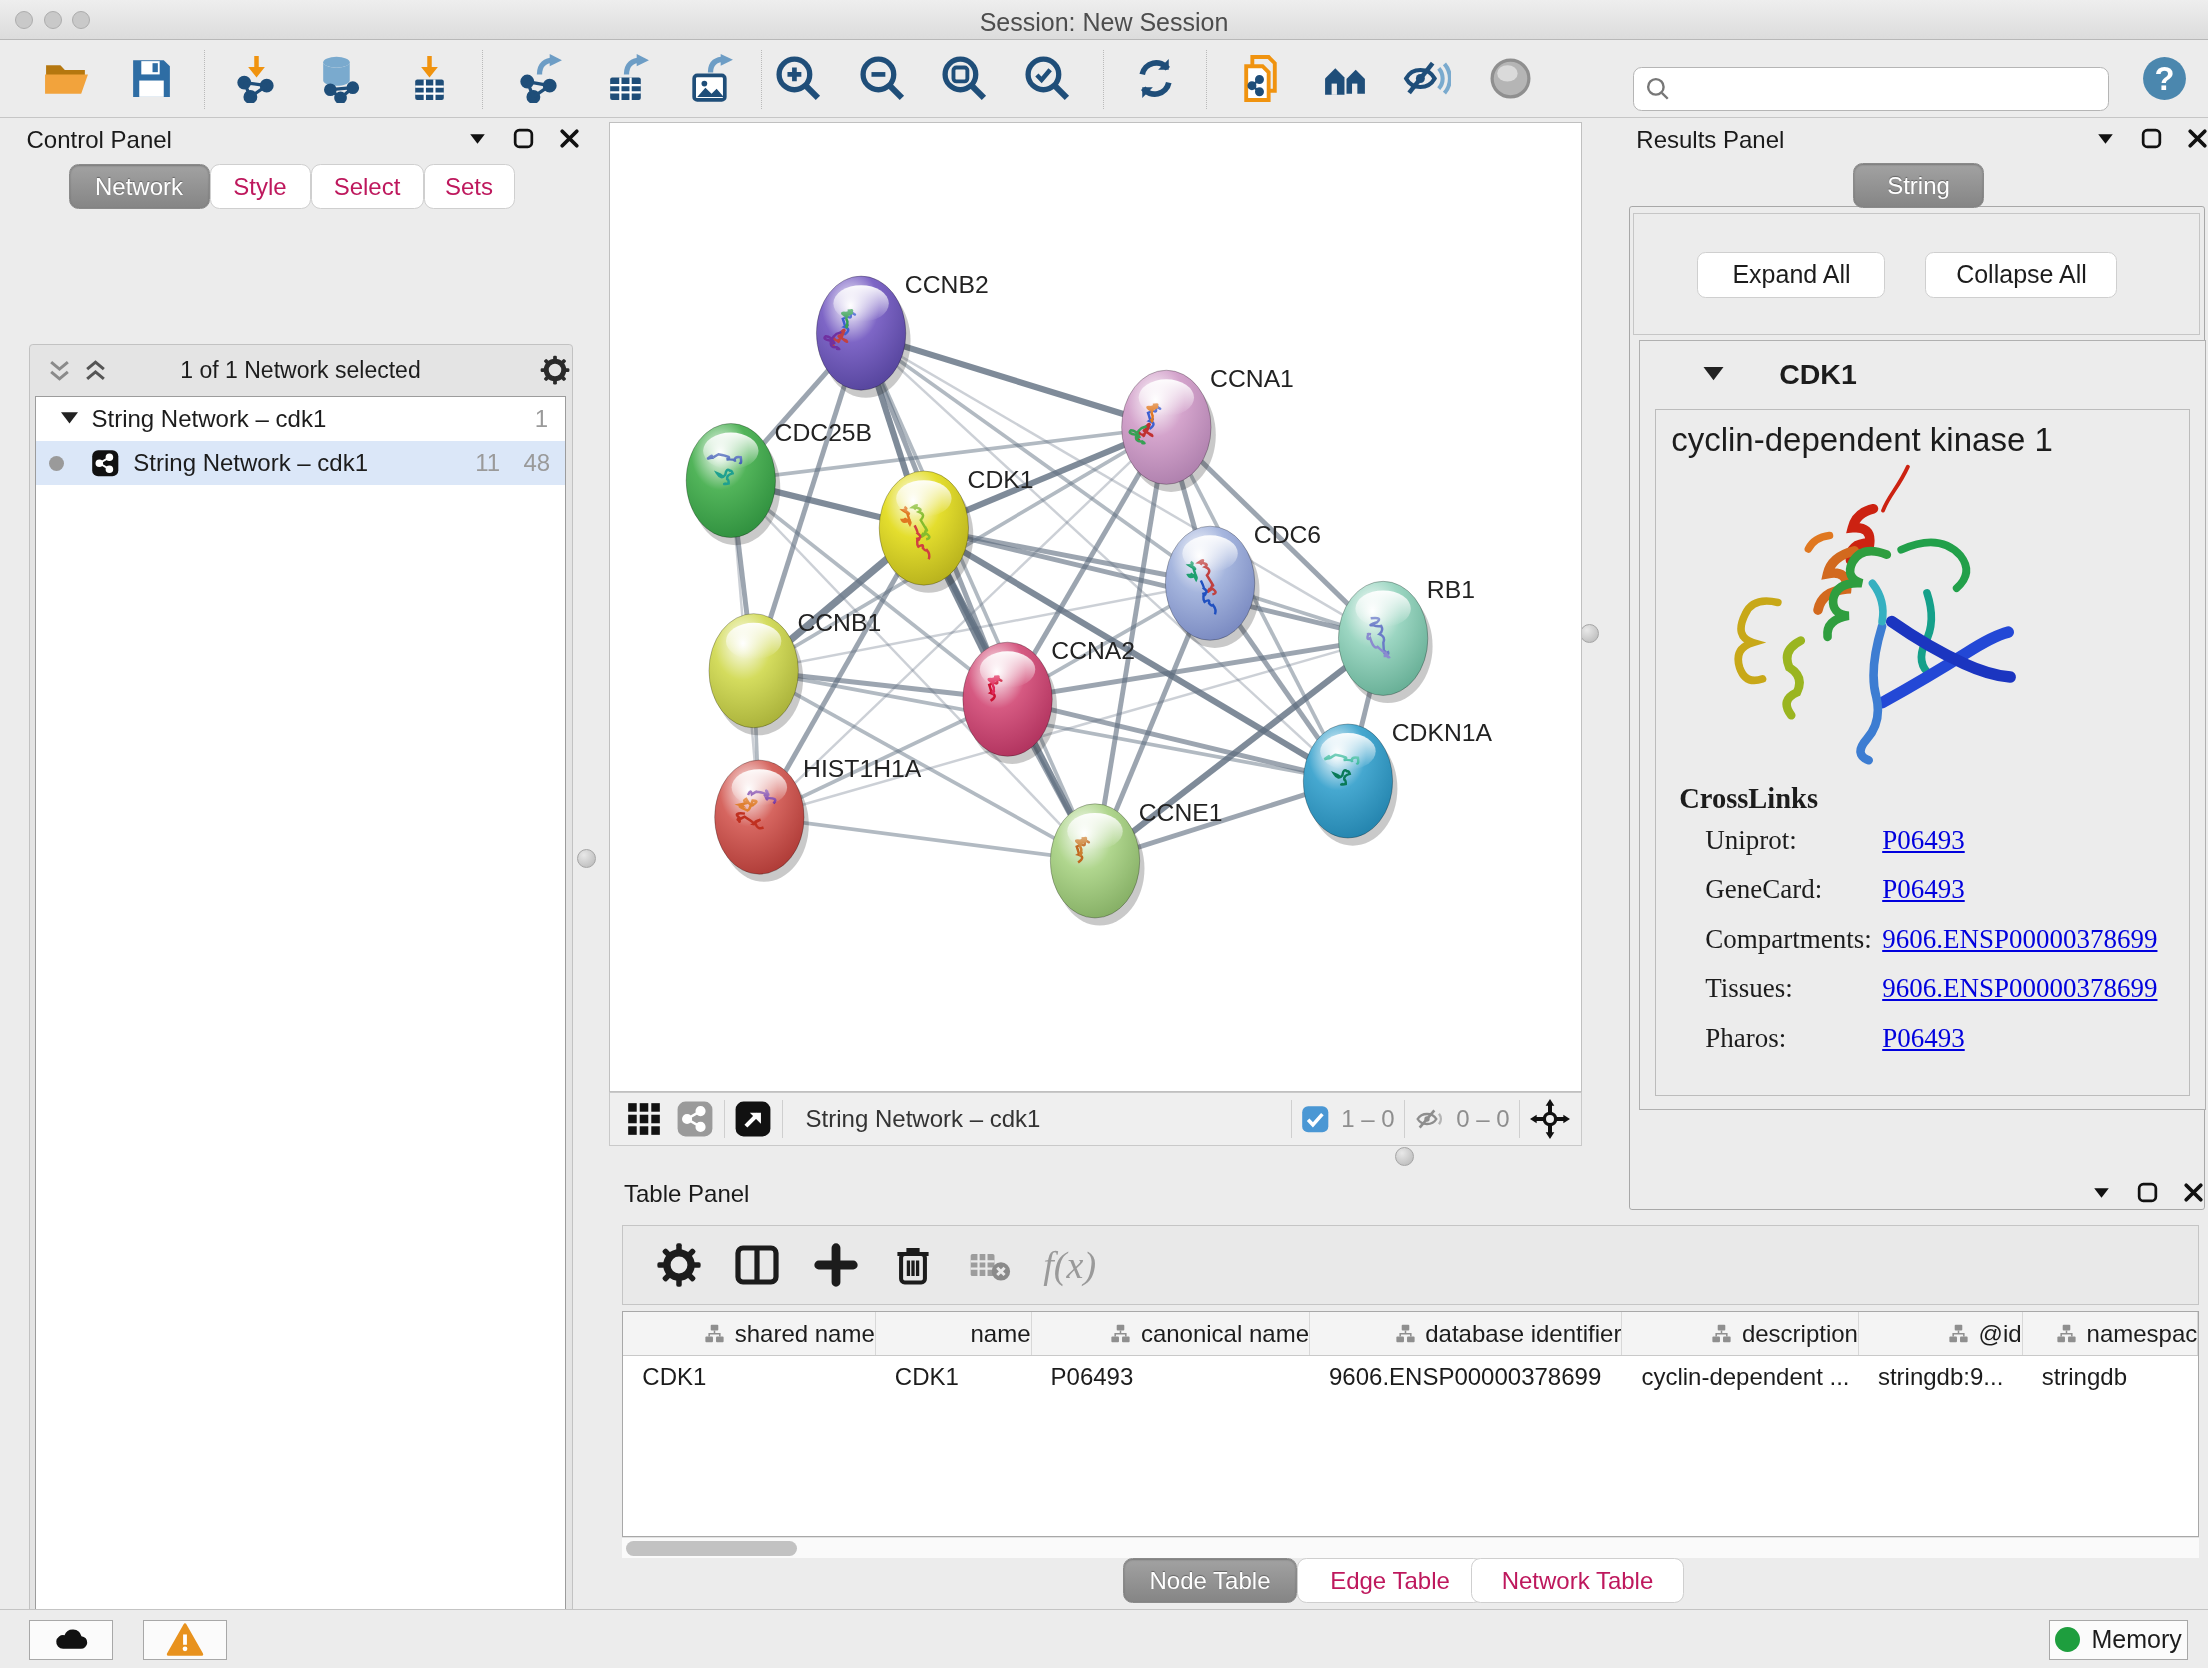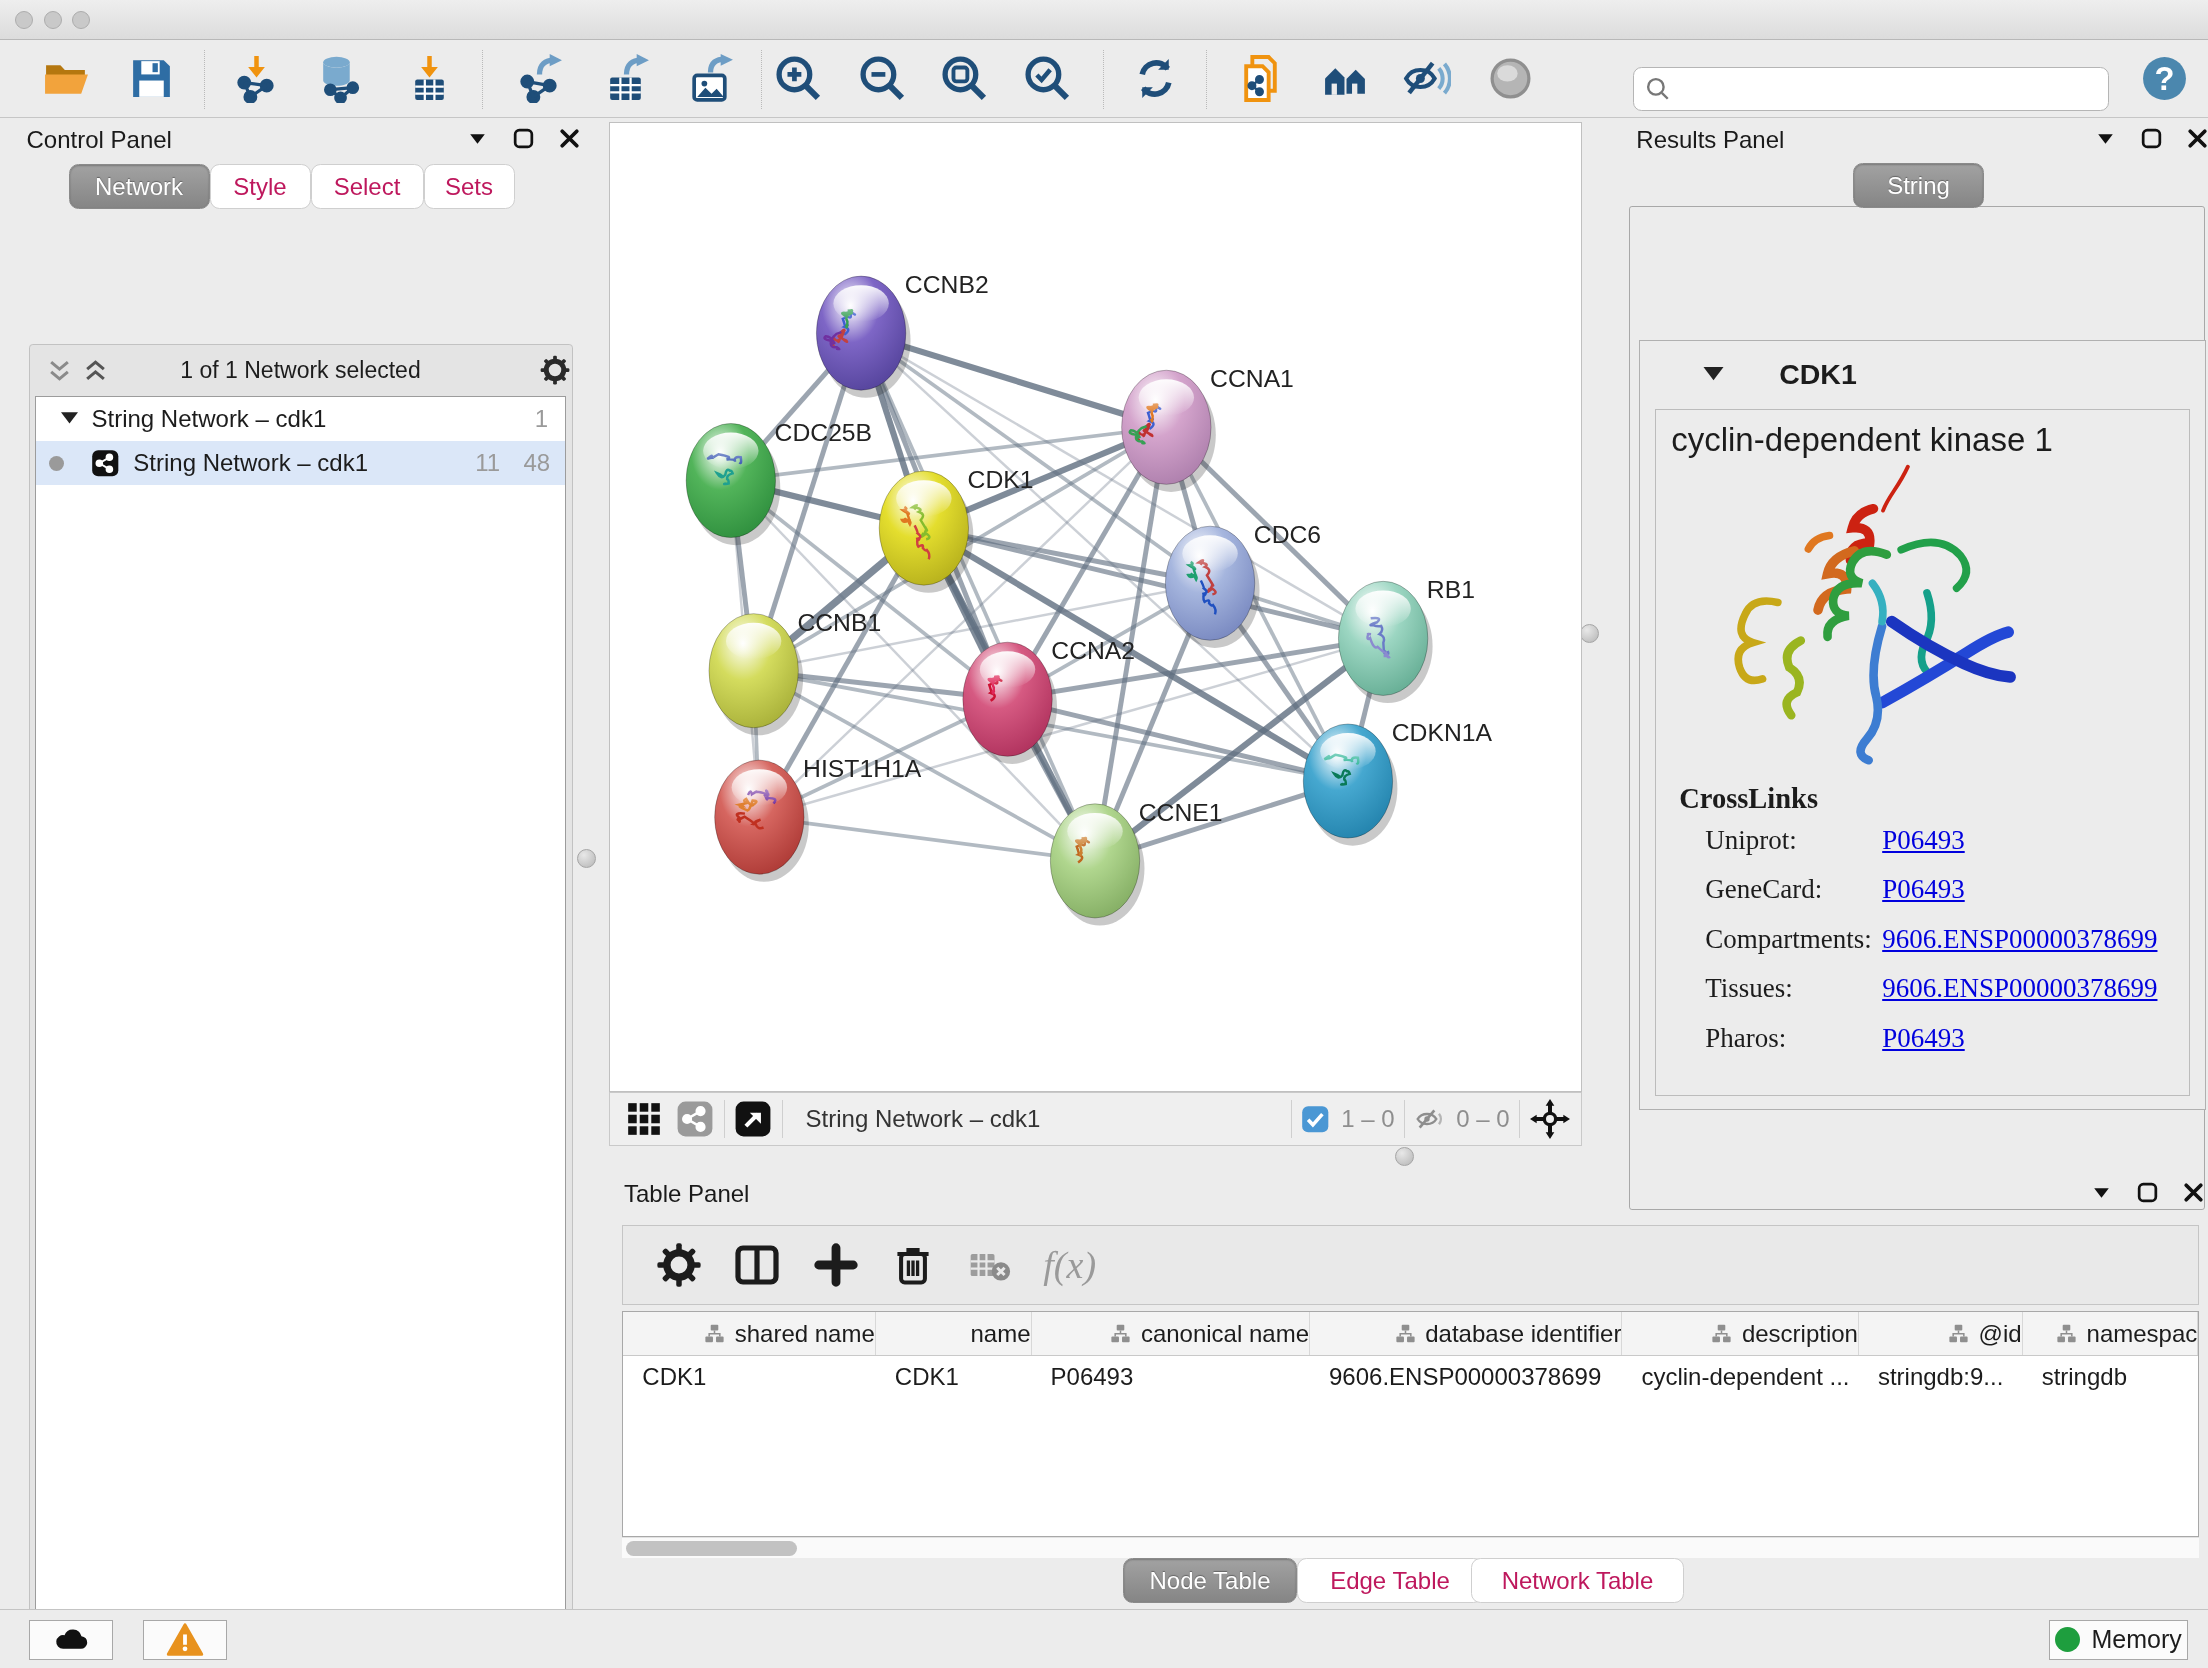--- a/index.html
+++ b/index.html
@@ -75,20 +75,21 @@
   #status-bar { left:0; top:1609px; width:2208px; height:59px; background:#ececec; border-top:1px solid #c4c4c4; }
   .sb-btn { position:absolute; top:9.5px; height:40px; background:#fbfbfb; border:1.9px solid #a8a8a8; display:flex; align-items:center; justify-content:center; }
 </style>
 </head>
 <body>
 
 <div id="titlebar" class="abs">
   <div class="traffic abs" style="left:15px"></div>
   <div class="traffic abs" style="left:44px"></div>
   <div class="traffic abs" style="left:72px"></div>
+  <div id="win-title" class="abs">Session: New Session</div>
 </div>
 
 <div id="toolbar" class="abs">
   <div class="tbicon abs" style="left:42px">
     <svg viewBox="0 0 24 24">
         <path d="M2 5.5h7l2.2 2.3H21v3H2z" fill="#b5770f"></path>
         <path d="M1.5 10h21l-3.3 9.5H1.5z" fill="#f2a33c"></path>
       </svg>
   </div>
   <div class="tbicon abs" style="left:127px">
@@ -654,20 +655,28 @@
       </svg>
     <svg class="wc" viewBox="0 0 24 24">
         <path d="M5 5l14 14M19 5L5 19" stroke="#111" stroke-width="3.6" stroke-linecap="round"></path>
       </svg>
   </div>
   <div class="tab active" style="left:230px; top:45px; width:131px; z-index:2">
       <span>String</span>
     </div>
 
   <div id="rp-outer" class="abs">
+    <div class="abs" style="left:3.8px; top:5.7px; width:567px; height:122px; border:1px solid #c6c6c6; background:#ececec">
+      <div class="rp-btn" style="left:63px; top:38px; width:188px">
+          <span>Expand All</span>
+        </div>
+      <div class="rp-btn" style="left:291px; top:38px; width:192px">
+          <span>Collapse All</span>
+        </div>
+    </div>
 
     <div id="rp-content" class="abs">
       <div class="abs" style="left:0; top:0; width:565px; height:67px; display:flex; align-items:center">
         <svg style="width:21px;height:15px;margin:0 55px 0 63px" viewBox="0 0 12 9">
             <path d="M0 0h12L6 8z" fill="#222"></path>
           </svg>
         <span style="font-size:28.5px; font-weight:bold">CDK1</span>
       </div>
       <div id="rp-desc-box" class="abs">
         <div class="abs" style="left:15px; top:11.4px; font-size:33px">cyclin-dependent kinase 1</div>

